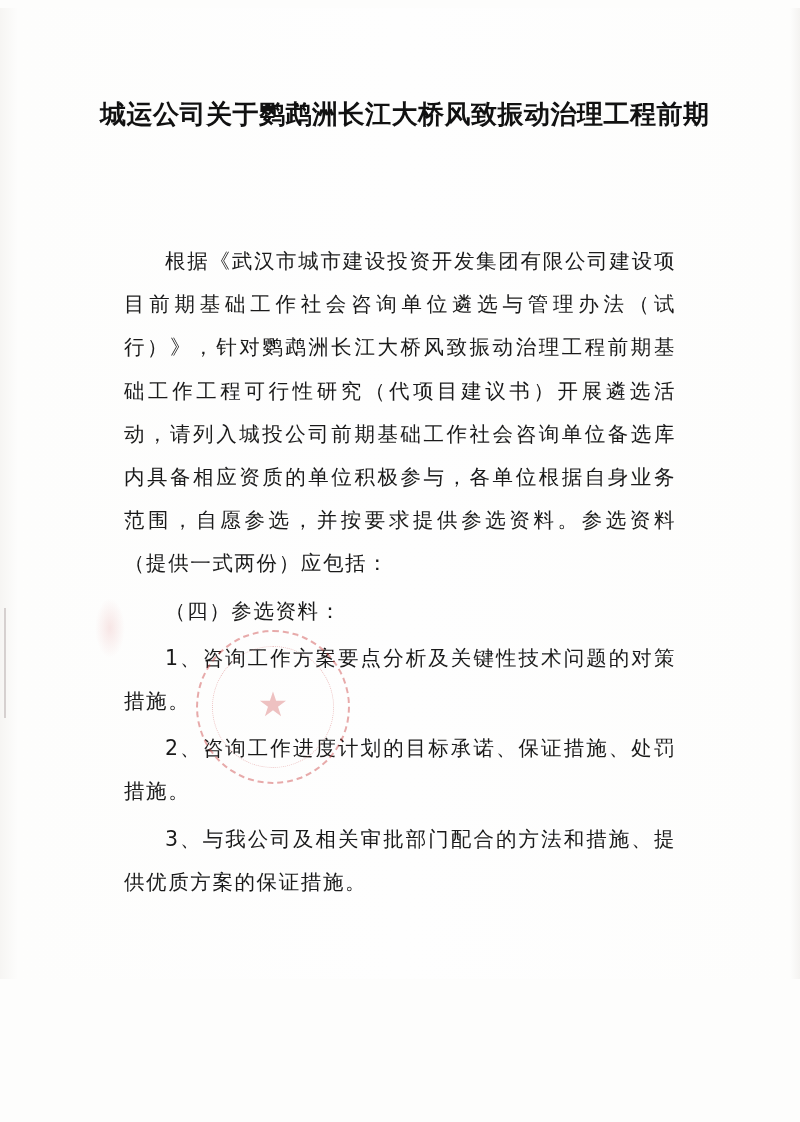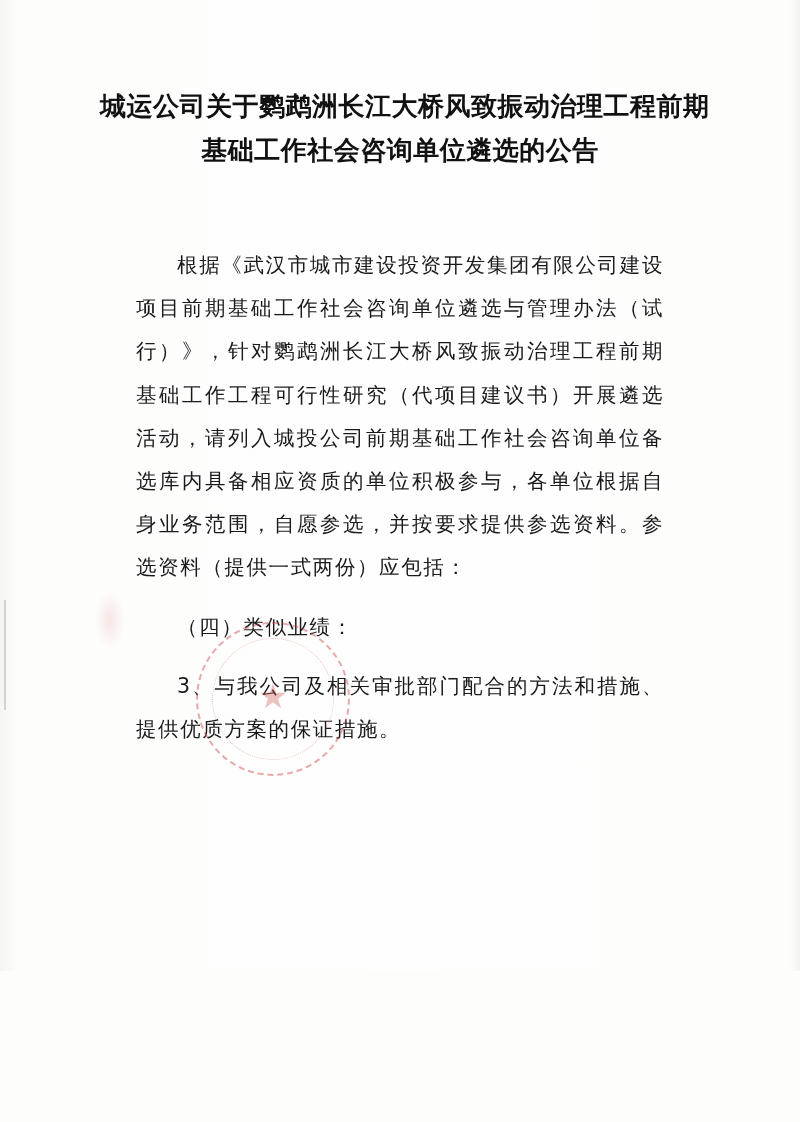--- a/index.html
+++ b/index.html
@@ -9,21 +9,21 @@
   }
   body {
     width: 800px;
     height: 1122px;
     position: relative;
     overflow: hidden;
     background: #fdfdfc;
   }
   .page {
     position: absolute;
-    left: 0; top: 0;
+    left: 0; top: 8px;
     width: 800px; height: 971px;
     background: linear-gradient(90deg, #f6f5f3 0px, #fdfdfc 18px, #fefefe 400px, #fdfdfc 790px, #f4f3f1 800px);
   }
   .title {
     position: absolute;
     left: 100px;
     width: 600px;
     text-align: center;
     font-family: "DejaVu Serif", "Liberation Serif", serif;
     font-weight: bold;
@@ -41,21 +41,21 @@
     top: 228px;
     font-family: "DejaVu Sans", "Liberation Sans", sans-serif;
     font-size: 20.5px;
     line-height: 43.2px;
     color: #1a1a1a;
     text-align: justify;
     text-align-last: left;
     letter-spacing: 1.6px;
   }
   .para {
-    margin: 16px;
+    margin: 4px;
     text-indent: 2em;
   }
   .para.item {
     text-indent: 2em;
   }
   .stamp {
     position: absolute;
     left: 196px;
     top: 622px;
     width: 150px;
@@ -98,24 +98,25 @@
   }
 </style>
 </head>
 <body>
 
 <div class="page">
   <div class="edge-mark"></div>
   <div class="pink-mark"></div>
 
   <div class="title title-1">城运公司关于鹦鹉洲长江大桥风致振动治理工程前期</div>
-  <div class="title title-2">基础工作社会咨询单位遴选的公告</div>
 
   <div class="body-text">
     <p class="para">根据《武汉市城市建设投资开发集团有限公司建设项目前期基础工作社会咨询单位遴选与管理办法（试行）》，针对鹦鹉洲长江大桥风致振动治理工程前期基础工作工程可行性研究（代项目建议书）开展遴选活动，请列入城投公司前期基础工作社会咨询单位备选库内具备相应资质的单位积极参与，各单位根据自身业务范围，自愿参选，并按要求提供参选资料。参选资料（提供一式两份）应包括：</p>
-    <p class="para item">（四）类似业绩：</p>
+    <p class="para item">（四）参选资料：</p>
+    <p class="para item">1、咨询工作方案要点分析及关键性技术问题的对策措施。</p>
+    <p class="para item">2、咨询工作进度计划的目标承诺、保证措施、处罚措施。</p>
     <p class="para item">3、与我公司及相关审批部门配合的方法和措施、提供优质方案的保证措施。</p>
   </div>
 
   <div class="stamp">
     <div class="stamp-star">★</div>
   </div>
 </div>
 
 </body></html>

